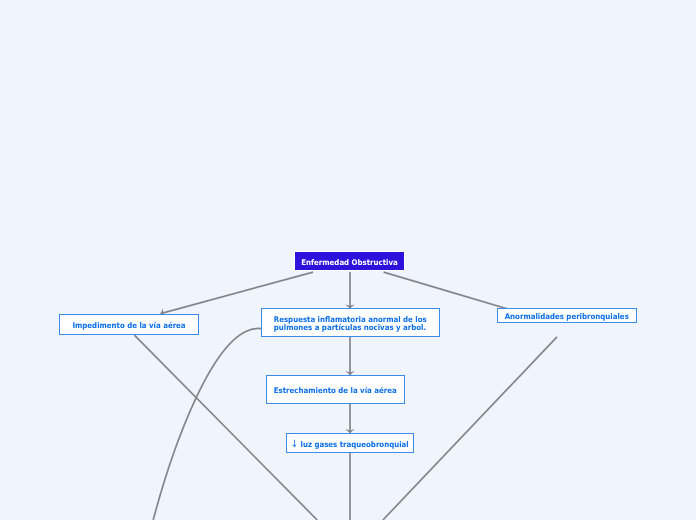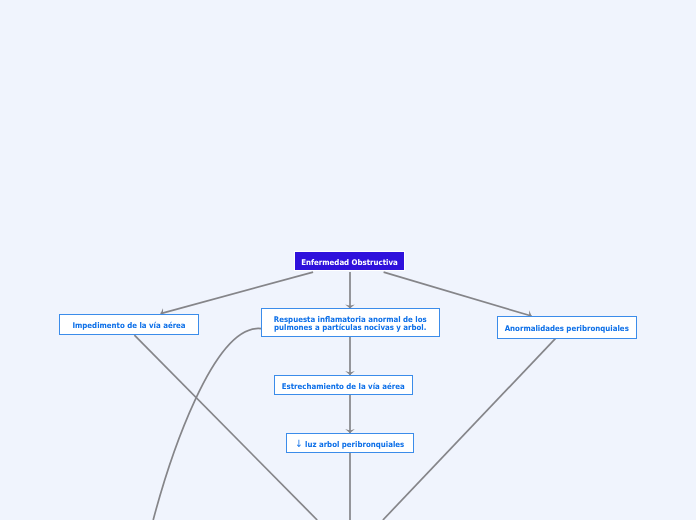--- a/index.html
+++ b/index.html
@@ -4,21 +4,21 @@
 <title>Enfermedad Obstructiva</title>
 <style>
   html,body{margin:0;padding:0;}
   body{width:696px;height:520px;background:#f0f4fd;overflow:hidden;
        font-family:"DejaVu Sans",sans-serif;font-stretch:condensed;
        -webkit-font-smoothing:antialiased;}
   #canvas{position:relative;width:696px;height:520px;background:#f0f4fd;}
   svg.edges{position:absolute;left:0;top:0;width:696px;height:520px;
             pointer-events:none;}
   .node{position:absolute;box-sizing:border-box;display:flex;align-items:center;
-        justify-content:center;text-align:center;border-radius:0;
+        justify-content:center;border-radius:0;
         white-space:nowrap;}
   .root{background:#2f11dc;border:1px solid #ffffff;color:#ffffff;
         font-weight:bold;font-size:7.8px;}
   .root > span{position:relative;top:1px;}
   .leaf{background:#ffffff;border:1.5px solid #3b8cea;color:#0c6fe8;
         font-weight:bold;font-size:7.8px;}
   .leaf > span{position:relative;top:1px;}
   .leaf > span.lines{display:block;position:relative;top:1.5px;}
   .ln{display:block;line-height:8px;}
   .arrowglyph{font-weight:normal;font-size:10px;margin-right:2.2px;
@@ -55,25 +55,25 @@
     <span>Impedimento de la vía aérea</span>
   </div>
 
   <div class="node leaf" style="left:261px;top:308px;width:178.5px;height:28.5px;">
     <span class="lines">
       <span class="ln">Respuesta inflamatoria anormal de los</span>
       <span class="ln">pulmones a partículas nocivas y arbol.</span>
     </span>
   </div>
 
-  <div class="node leaf" style="left:274px;top:375px;width:138.5px;height:20px;">
+  <div class="node leaf" style="left:266px;top:375px;width:138.5px;height:29px;">
     <span>Estrechamiento de la vía aérea</span>
   </div>
 
   <div class="node leaf" style="left:286px;top:433px;width:127.5px;height:20px;">
     <span class="arrowglyph">↓</span>
-    <span>luz arbol peribronquiales</span>
+    <span>luz gases traqueobronquial</span>
   </div>
 
-  <div class="node leaf" style="left:497px;top:316px;width:139.5px;height:23px;">
+  <div class="node leaf" style="left:497px;top:308px;width:139.5px;height:15px;">
     <span>Anormalidades peribronquiales</span>
   </div>
 </div>
 
 </body></html>

